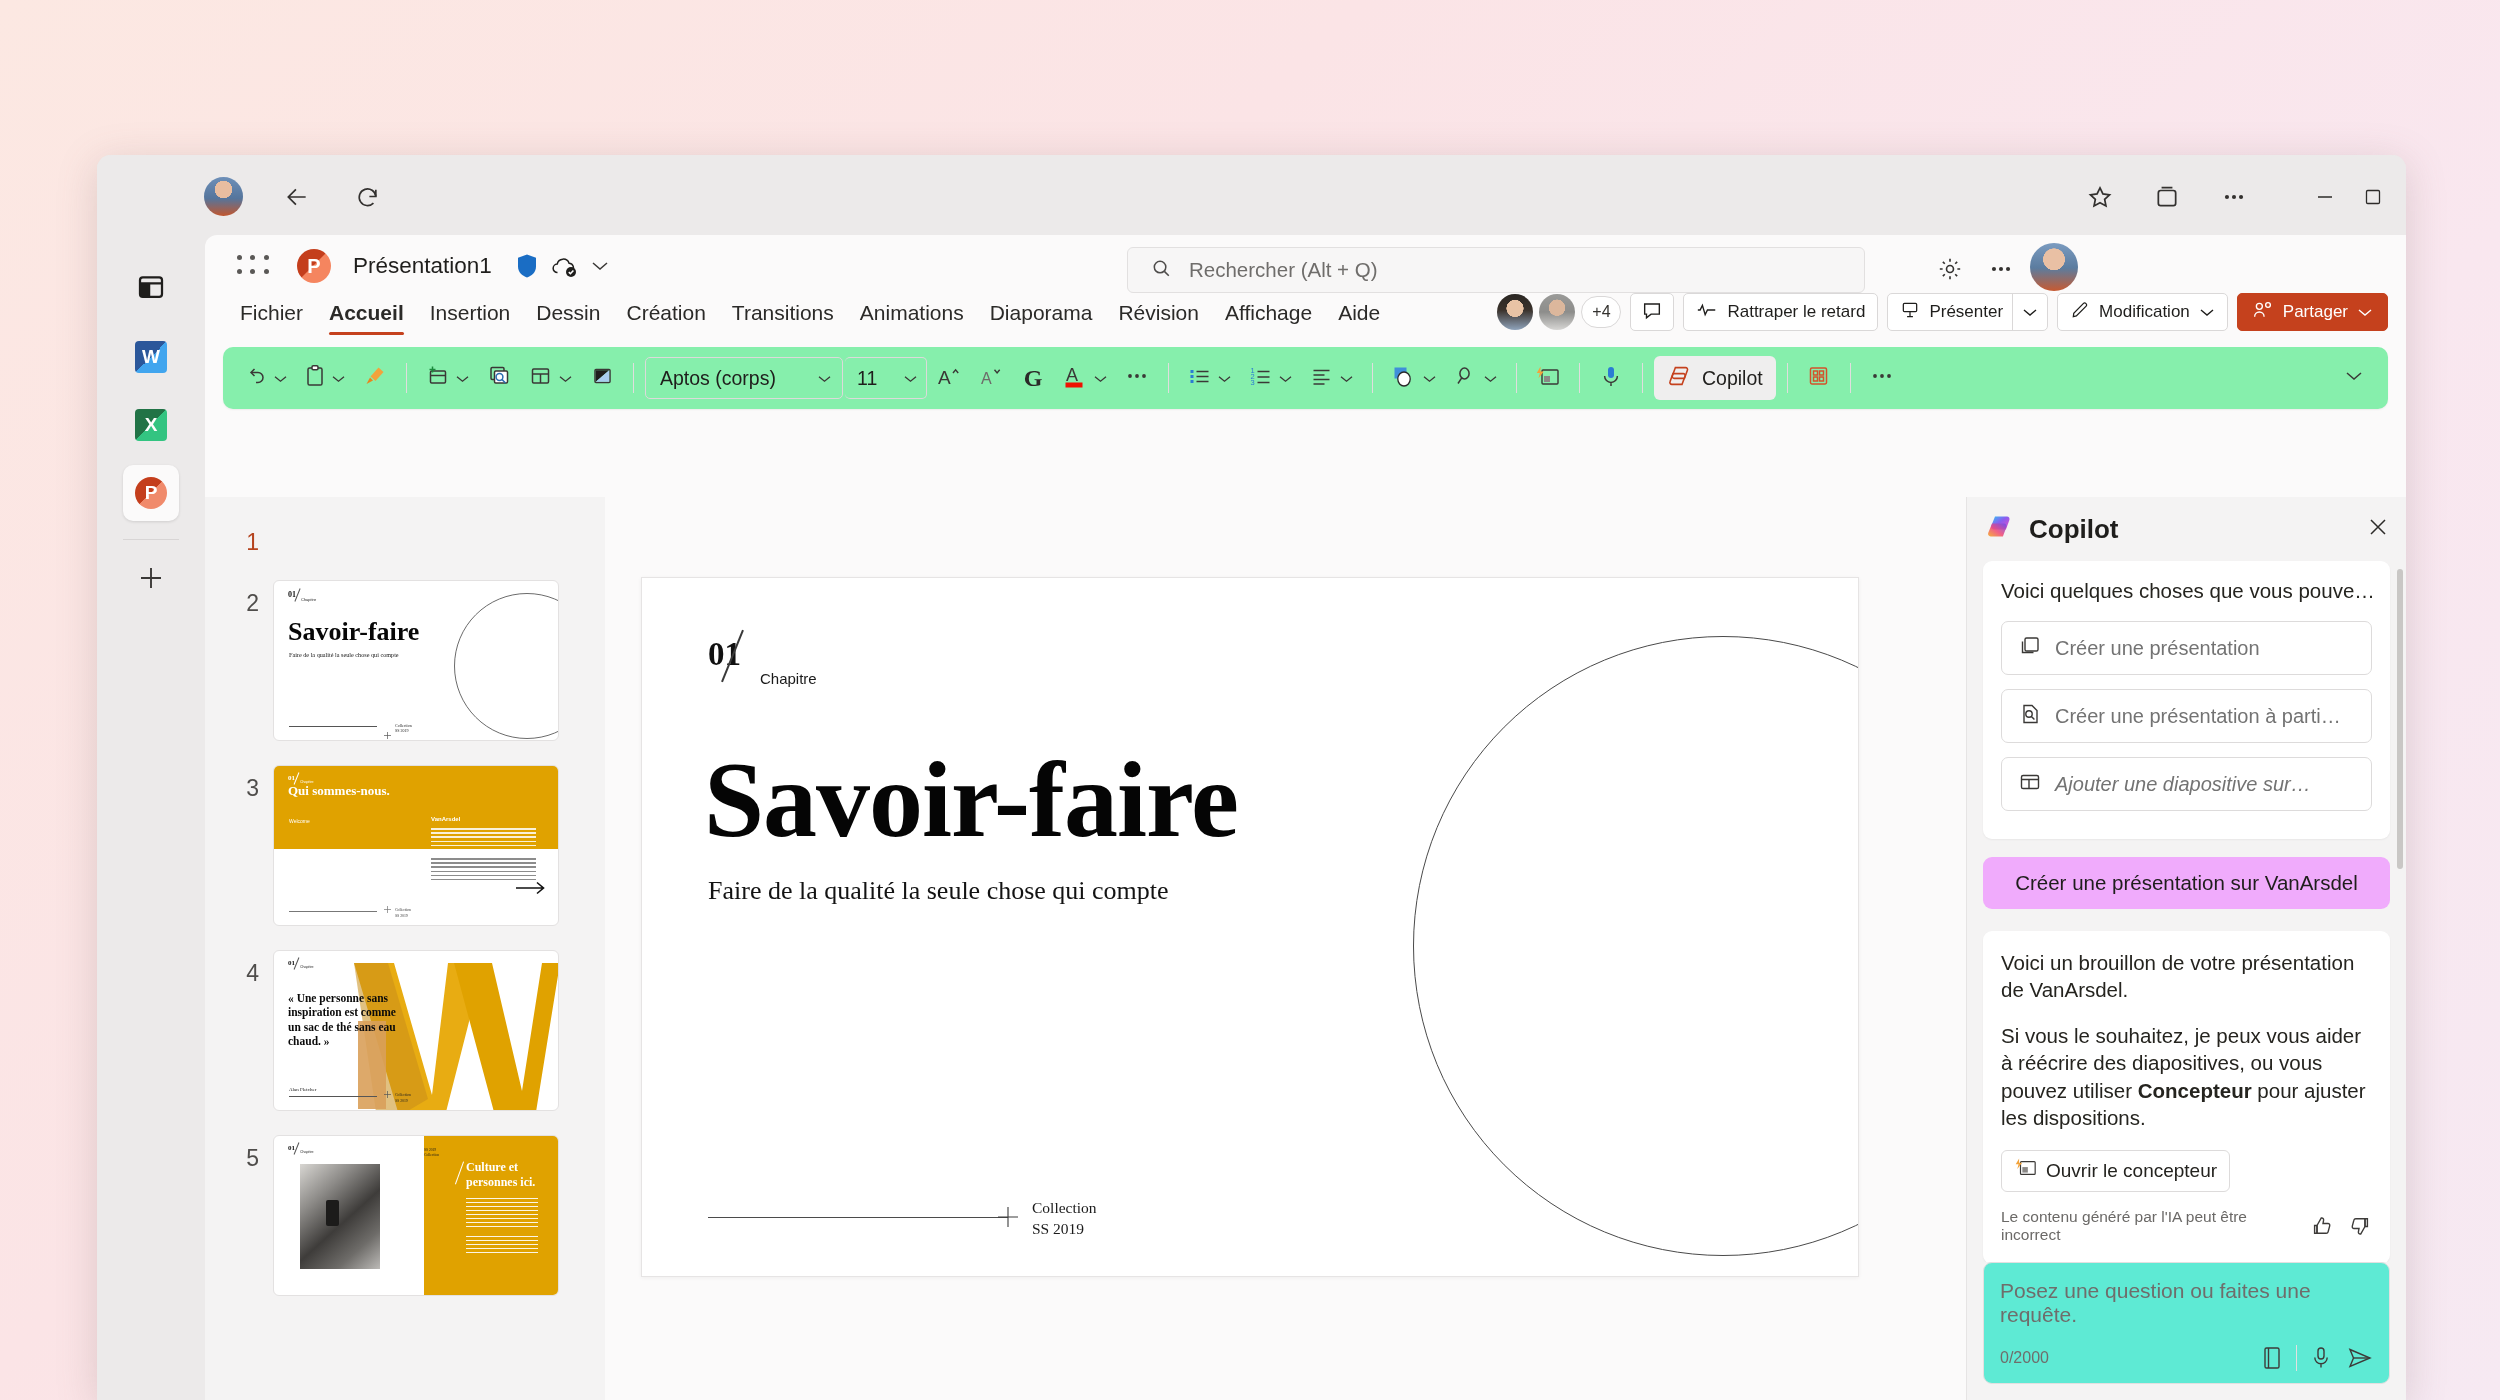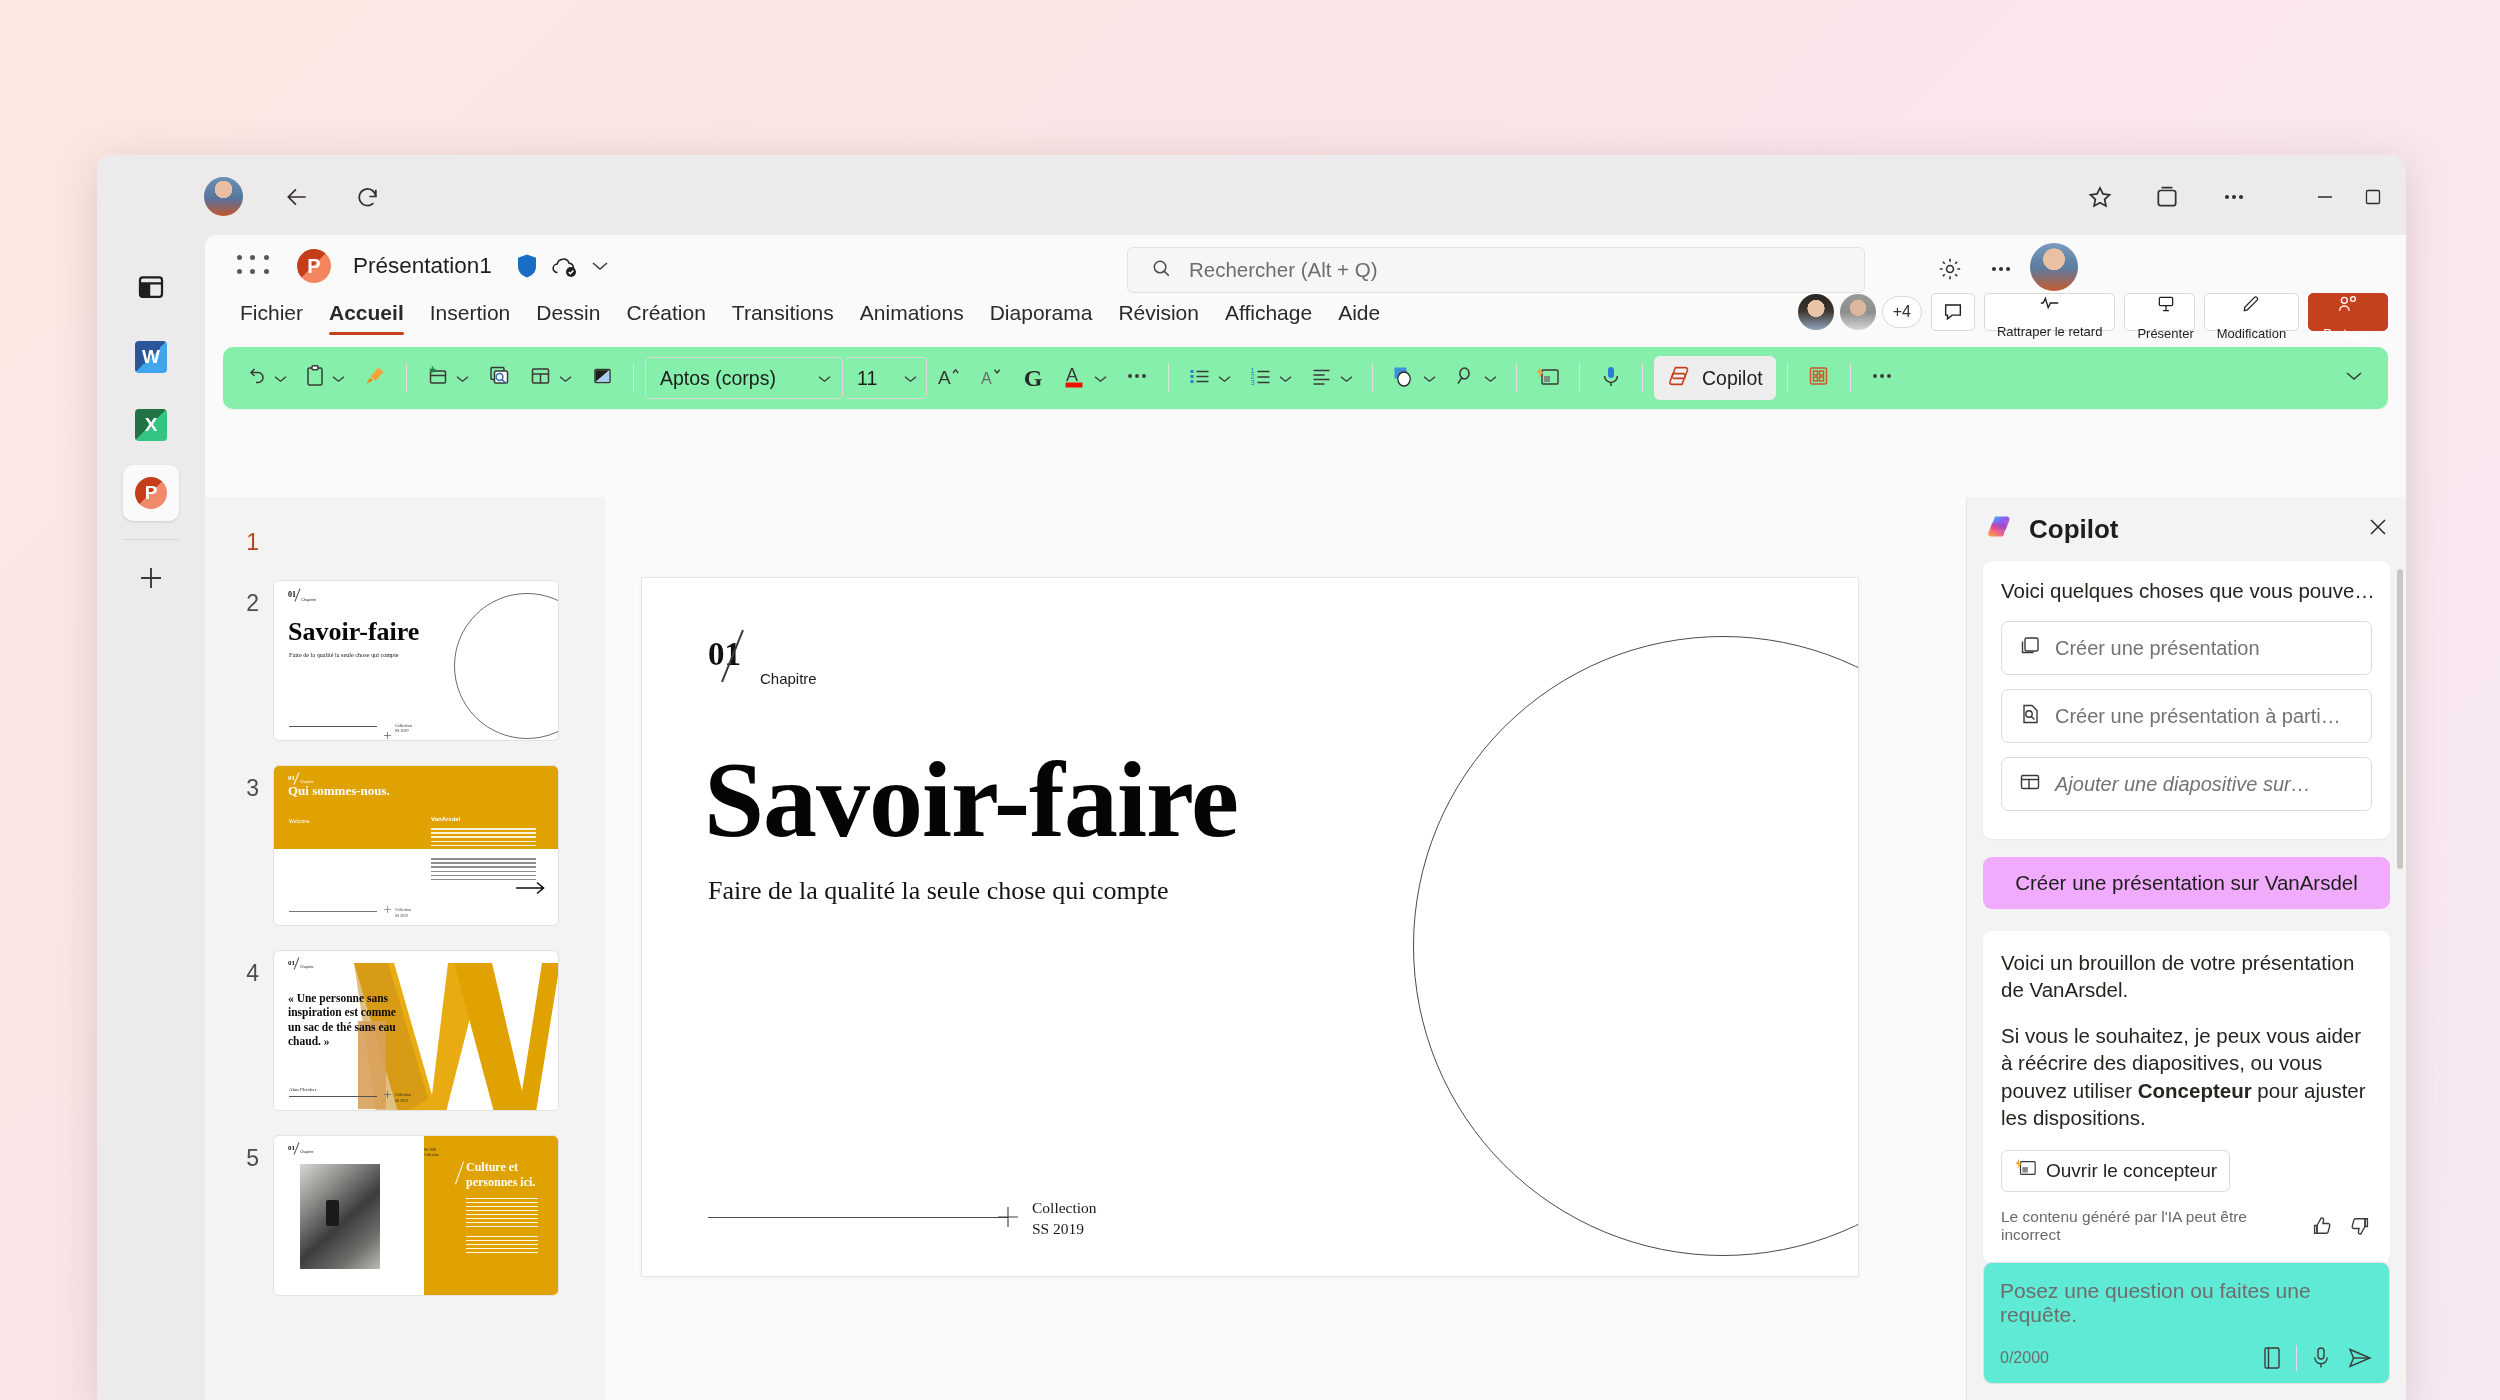--- a/index.html
+++ b/index.html
@@ -147,21 +147,21 @@
   .tabs-right { position:absolute; right: 18px; top: -4px; display:flex; align-items:center; gap: 9px; }
   .facepile { display:flex; align-items:center; gap: 6px; }
   .face { width: 36px; height: 36px; border-radius: 50%; overflow:hidden; }
   .f1 { background: radial-gradient(circle at 50% 40%, #e8c3a5 0 30%, transparent 31%),
         linear-gradient(180deg,#2a2622 0%,#3a322c 45%,#8fa3bb 100%); }
   .f2 { background: radial-gradient(circle at 50% 38%, #dcb79c 0 28%, transparent 29%),
         linear-gradient(180deg,#9a9a98 0%,#8d8d8b 50%,#d7d6d4 100%); }
   .plusn { width: 40px; height: 32px; border:1px solid #dad8d8; border-radius: 16px;
     background:#fff; font-size:16px; color:#34322f; display:flex;align-items:center;justify-content:center; }
   .rbtn { height: 38px; border: 1px solid #dad8d8; border-radius: 5px; background:#fff;
-    display:flex; align-items:center; gap: 9px; padding: 0 12px; font-size: 13px; color:#1f1e1c; white-space:nowrap;flex-direction:column; }
+    display:flex; align-items:center; gap: 9px; padding: 0 12px; font-size: 17px; color:#1f1e1c; white-space:nowrap; }
   .rbtn.split { padding-right: 0; }
   .rbtn .sp { border-left:1px solid #dad8d8; height: 100%; display:flex; align-items:center; padding: 0 9px; }
   .rbtn.primary { background:#c5411d; border-color:#c5411d; color:#fff; padding: 0 14px; }
 
   
   .fmtwrap { position: relative; height: 74px; padding: 0 18px; }
   .fmtbar {
     position:absolute; left: 18px; top: 0; right: 18px; height: 62px;
     background:#86efac; border-radius: 10px;
     display:flex; align-items:center; padding: 0 14px; gap: 2px;

